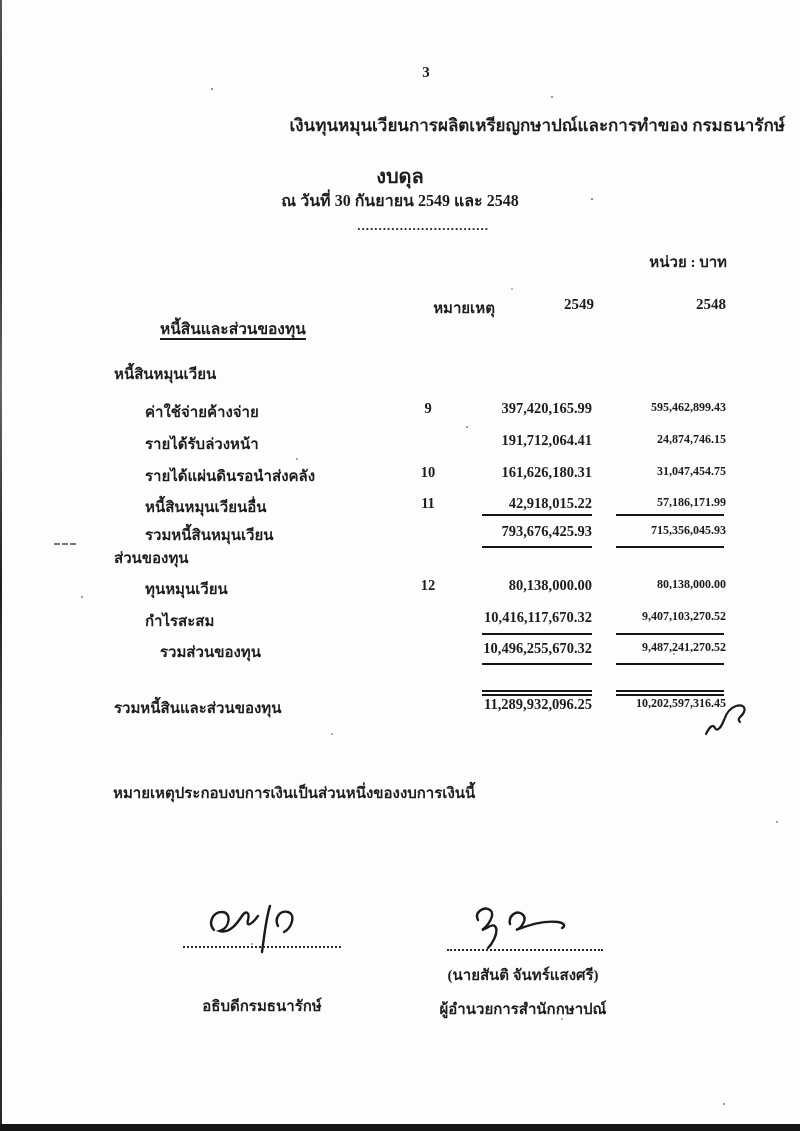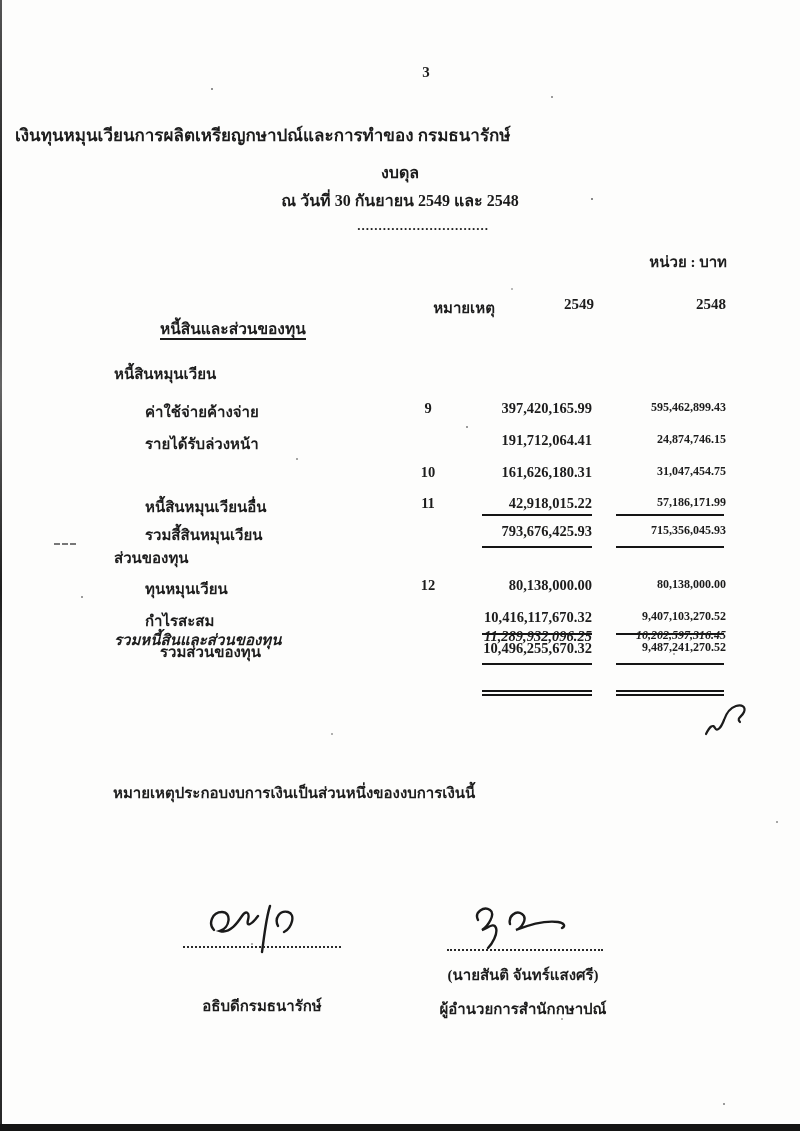--- a/index.html
+++ b/index.html
@@ -6,22 +6,22 @@
   .page{
     position:relative; width:800px; height:1131px; margin:0 auto;
     background:#fdfdfc; overflow:hidden;
     font-family:"Liberation Serif","DejaVu Serif",serif;
     color:#1c1c1c; font-weight:700;
   }
   .abs{position:absolute;}
   .ctr{text-align:center;}
   
   .page-num{top:64px;left:400px;width:52px;font-size:15px;text-align:center;}
-  .title1{top:121px;left:15px;width:770px;font-size:17px;text-align:left;}
-  .title2{top:160px;left:15px;width:770px;font-size:16px;text-align:center;font-family:Liberation Mono, monospace;}
+  .title1{top:111px;left:15px;width:770px;font-size:17px;text-align:right;}
+  .title2{top:160px;left:15px;width:770px;font-size:20px;text-align:center;font-family:Liberation Mono, monospace;}
   .title3{top:188px;left:15px;width:770px;font-size:16px;text-align:center;}
   .dots{top:218px;left:348px;width:150px;font-size:13px;letter-spacing:1px;text-align:center;white-space:nowrap;overflow:hidden;}
   .unit{top:250px;left:595px;width:132px;font-size:15px;text-align:right;}
   
   .trow{position:absolute;left:0;width:800px;height:22px;font-size:15px;}
   .lbl{position:absolute;left:145px;white-space:nowrap;}
   .lbl.x0{left:114px;} .lbl.x2{left:160px;}
   .note{position:absolute;left:390px;width:76px;text-align:center;font-size:14.5px;}
   .a1{position:absolute;left:440px;width:152px;text-align:right;font-size:14.5px;}
   .a2{position:absolute;left:576px;width:150px;text-align:right;font-size:12px;}
@@ -88,37 +88,38 @@
   </div>
 
   <div class="trow" style="top:432px;">
     <span class="lbl">รายได้รับล่วงหน้า</span>
     <span class="note"></span>
     <span class="a1">191,712,064.41</span>
     <span class="a2">24,874,746.15</span>
   </div>
 
   <div class="trow" style="top:464px;">
+    <span class="lbl">รายได้แผ่นดินรอนำส่งคลัง</span>
     <span class="note">10</span>
     <span class="a1">161,626,180.31</span>
     <span class="a2">31,047,454.75</span>
   </div>
 
   <div class="trow" style="top:495px;">
     <span class="lbl">หนี้สินหมุนเวียนอื่น</span>
     <span class="note">11</span>
     <span class="a1">42,918,015.22</span>
     <span class="a2">57,186,171.99</span>
   </div>
 
   <div class="abs rule r1" style="top:514px;"></div>
   <div class="abs rule r2" style="top:514px;"></div>
 
   <div class="trow" style="top:523px;">
-    <span class="lbl">รวมสี้สินหมุนเวียน</span>
+    <span class="lbl">รวมหนี้สินหมุนเวียน</span>
     <span class="a1">793,676,425.93</span>
     <span class="a2">715,356,045.93</span>
   </div>
 
   <div class="abs rule r1" style="top:546px;"></div>
   <div class="abs rule r2" style="top:546px;"></div>
 
   <div class="trow" style="top:546px;">
     <span class="lbl x0">ส่วนของทุน</span>
   </div>
@@ -142,21 +143,21 @@
 
   <div class="trow" style="top:640px;">
     <span class="lbl x2">รวมส่วนของทุน</span>
     <span class="a1">10,496,255,670.32</span>
     <span class="a2">9,487,241,270.52</span>
   </div>
 
   <div class="abs rule r1" style="top:663px;"></div>
   <div class="abs rule r2" style="top:663px;"></div>
 
-  <div class="trow" style="top:628px;font-style:italic;">
+  <div class="trow" style="top:696px;">
     <span class="lbl x0">รวมหนี้สินและส่วนของทุน</span>
     <span class="a1">11,289,932,096.25</span>
     <span class="a2">10,202,597,316.45</span>
   </div>
 
   <div class="abs rule r1 dbl" style="top:690px;"></div>
   <div class="abs rule r2 dbl" style="top:690px;"></div>
 
   <svg class="abs" style="left:700px;top:698px;" width="55" height="42" viewBox="0 0 55 42">
     <path d="M6 36 C10 28, 13 26, 15 30 C17 34, 21 30, 24 22 C26 16, 30 10, 36 8 C42 6, 46 9, 44 14 C42 19, 36 20, 40 24" fill="none" stroke="#1c1c1c" stroke-width="2.2" stroke-linecap="round"></path>

